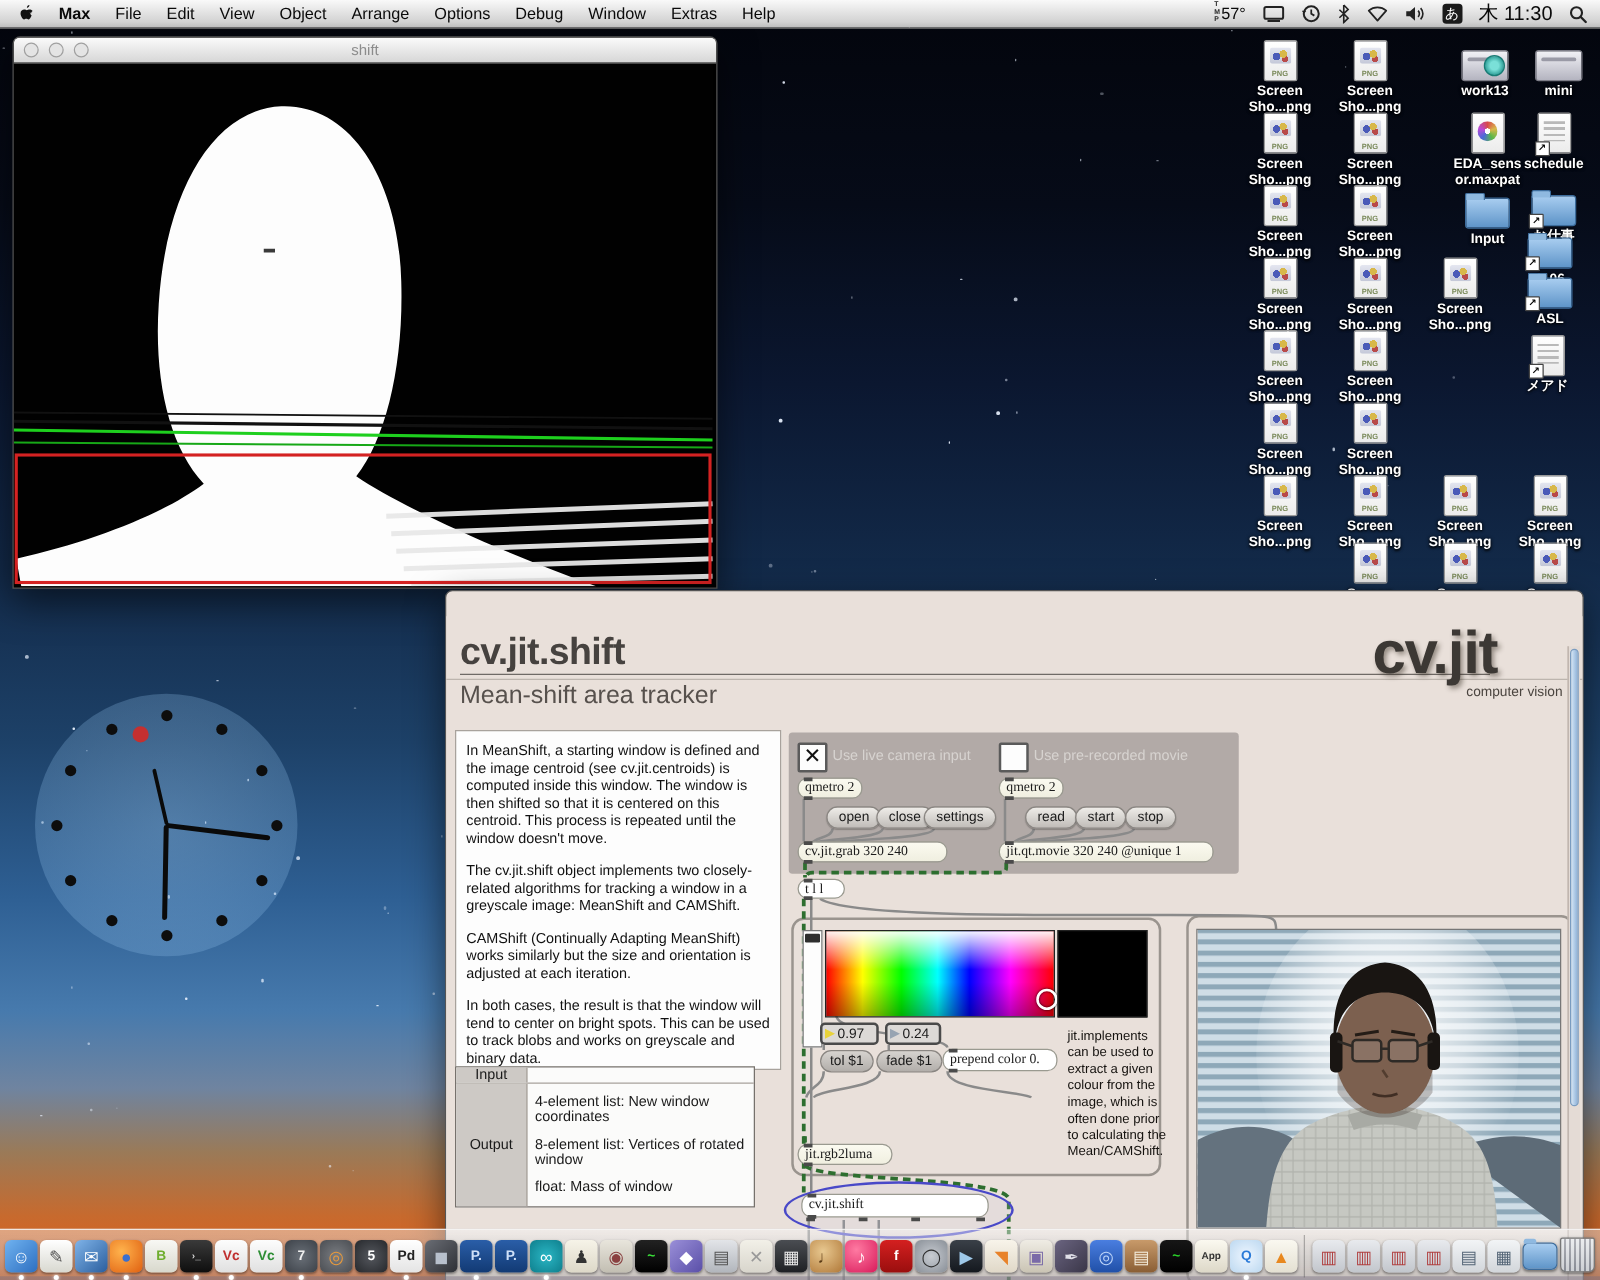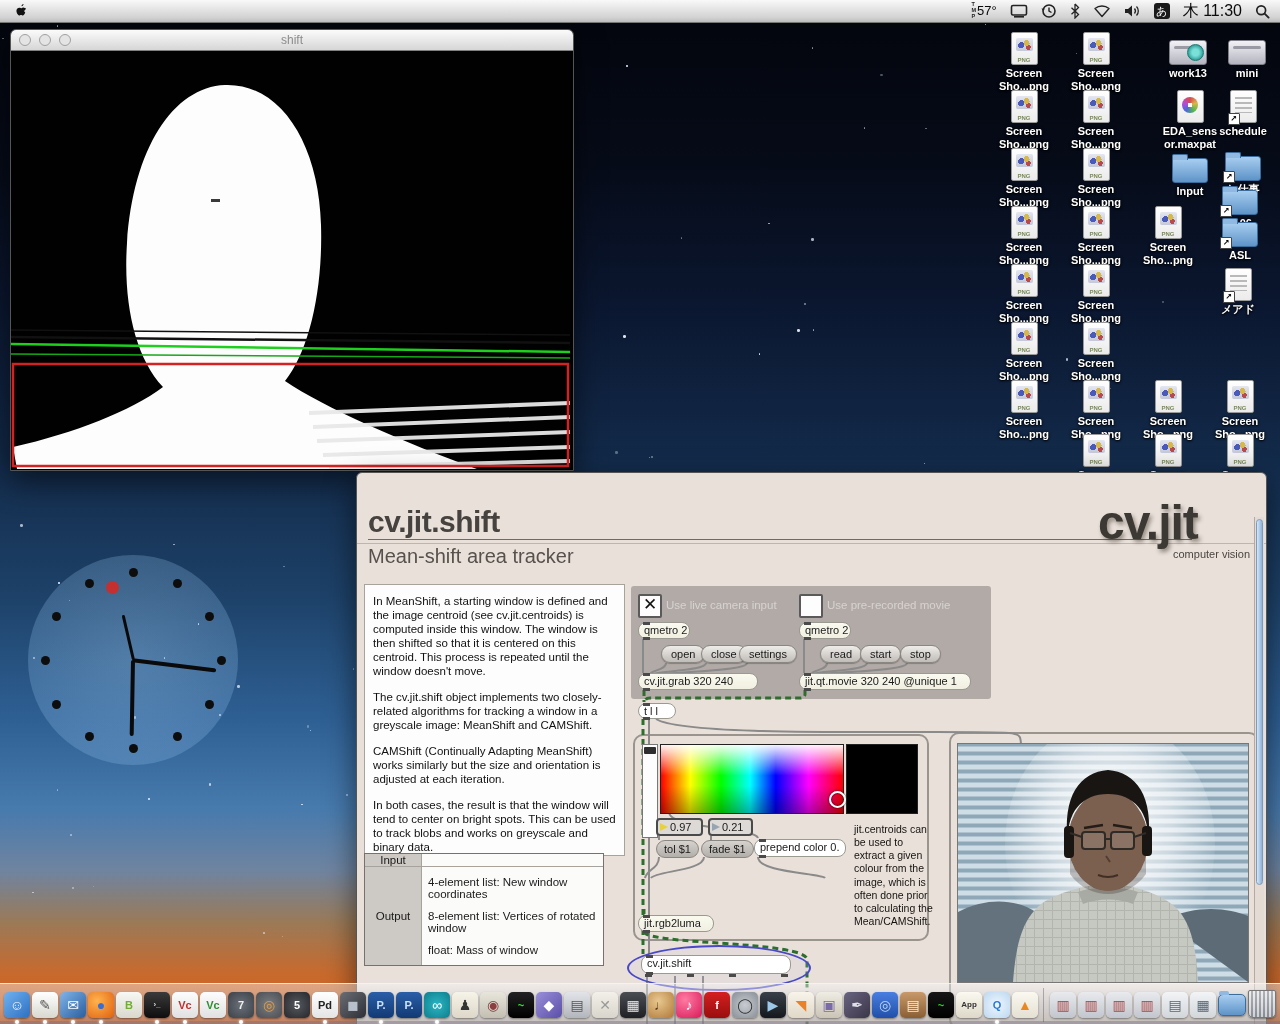--- a/index.html
+++ b/index.html
@@ -113,21 +113,21 @@
   
   #panel1{position:absolute;left:274px;top:93px;width:360px;height:113px;background:#b2aaa7;border-radius:3px;z-index:1;}
   #panel2{position:absolute;left:276px;top:241px;width:292px;height:203px;border:2px solid #9a948e;border-radius:10px;z-index:1;}
   #panel3{position:absolute;left:592px;top:239px;width:306px;height:293px;border:2px solid #9a948e;border-radius:10px;z-index:1;}
   #cords{position:absolute;left:0;top:0;z-index:2;pointer-events:none;}
   .chk{position:absolute;width:20px;height:20px;background:#fdfdfd;border:2px solid #5a5a5a;border-radius:2px;z-index:3;}
   .chk.checked::after{content:"✕";position:absolute;left:0;right:0;top:-1px;text-align:center;
     font-size:17px;font-weight:bold;color:#111;line-height:20px;}
   .chklbl{position:absolute;font-size:11.5px;color:#d7d3d0;z-index:3;}
   .mx{position:absolute;background:linear-gradient(#fbfaf0,#f0efe0);border:1.5px solid #9a9a90;border-radius:8px;
-    font-size:11px;color:#1a1a1a;padding:1px 5px;z-index:3;white-space:nowrap;box-sizing:border-box;}
+    font-size:11px;color:#1a1a1a;padding:1px 5px;z-index:3;white-space:nowrap;box-sizing:border-box;font-family:Liberation Serif, serif;}
   .mx::before{content:"";position:absolute;top:-1.5px;left:4px;width:7px;height:3px;background:#4a4a4a;}
   .mx::after{content:"";position:absolute;bottom:-1.5px;left:4px;width:7px;height:3px;background:#4a4a4a;}
   .mwhite{background:#ffffff;}
   .pbtn{position:absolute;border-radius:10px;background:linear-gradient(#efede9,#c0bcb8);
     border:1px solid #8a8682;box-shadow:0 1px 1px rgba(0,0,0,.25);font-size:11px;color:#1a1a1a;
     padding:2px 9px;z-index:3;font-family:inherit;}
   .gmsg{position:absolute;border-radius:9px;background:linear-gradient(#d6d3cf,#b2aeaa);
     border:1px solid #8a8682;font-size:11px;color:#1a1a1a;padding:2px 7px;z-index:3;white-space:nowrap;}
   .numbox{position:absolute;height:18px;background:#dcd9d6;border:2px solid #4a4a4a;border-radius:4px;
     font-size:11px;color:#1a1a1a;z-index:3;display:flex;align-items:center;padding-left:12px;box-sizing:border-box;}
@@ -711,26 +711,26 @@
       <div class="mx mwhite" style="left:281px;top:210px;width:38px;height:16px;">t l l</div>
 
       <div id="vslider">
           <div class="knob"></div>
         </div>
       <div id="swatch">
         <div id="swcursor"></div>
       </div>
       <div id="blackswatch"></div>
       <div class="numbox" style="left:299px;top:325px;width:47px;">0.97</div>
-      <div class="numbox gray" style="left:351px;top:325px;width:45px;">0.21</div>
+      <div class="numbox gray" style="left:351px;top:325px;width:45px;">0.24</div>
       <div class="gmsg" style="left:299px;top:347px;">tol $1</div>
       <div class="gmsg" style="left:344px;top:347px;">fade $1</div>
       <div class="mx mwhite" style="left:397px;top:346px;width:92px;height:18px;">prepend color 0.</div>
       <div class="mx" style="left:281px;top:422px;width:76px;height:17px;">jit.rgb2luma</div>
-      <div id="pcomment">jit.centroids can be used to extract a given colour from the image, which is often done prior to calculating the Mean/CAMShift.</div>
+      <div id="pcomment">jit.implements can be used to extract a given colour from the image, which is often done prior to calculating the Mean/CAMShift.</div>
 
       <div id="ellipse"></div>
       <div class="mx mwhite" id="shiftobj">cv.jit.shift</div>
       <span class="otab" style="left:288px;"></span>
       <span class="otab" style="left:330px;"></span>
       <span class="otab" style="left:372px;"></span>
       <span class="otab" style="left:424px;"></span>
 
       <svg id="webcam" width="290" height="238" viewBox="0 0 290 238">
         <defs>
@@ -1007,20 +1007,23 @@
         </div>
       </div>
   </div>
 
   <div id="menubar">
     <span id="apple-wrap">
       <svg width="15" height="16" viewBox="0 0 16 16">
         <path d="M8 3 C8 1.5 9 .8 10.2 .6 C10.2 1.9 9.2 2.9 8 3 Z M11.5 8.3 c0-1.7 1.3-2.5 1.4-2.6 c-.8-1.1-2-1.3-2.4-1.3 c-1-.1-2 .6-2.5 .6 c-.5 0-1.3-.6-2.2-.6 C4.2 4.4 2.6 5.4 2.6 7.6 c0 1.3 .5 2.7 1.1 3.6 c.5 .8 1.1 1.6 1.9 1.6 c.7 0 1-.5 1.9-.5 c.9 0 1.1 .5 1.9 .5 c.8 0 1.3-.8 1.8-1.6 c.6-.9 .8-1.8 .8-1.9 c0 0-1.5-.6-1.5-3 Z" fill="#111"></path>
       </svg>
     </span>
+    <span id="menu-items">
+      
+    <span class="mitem bold">Max</span><span class="mitem">File</span><span class="mitem">Edit</span><span class="mitem">View</span><span class="mitem">Object</span><span class="mitem">Arrange</span><span class="mitem">Options</span><span class="mitem">Debug</span><span class="mitem">Window</span><span class="mitem">Extras</span><span class="mitem">Help</span></span>
     <span id="mstatus">
       <span class="sicon">
         <span class="tmp-lbl">T
 M
 P</span>
         <span>57°</span>
       </span>
       <span class="sicon">
         <svg width="18" height="15" viewBox="0 0 18 15">
             <rect x="1.5" y="1.5" width="15" height="9.5" rx="1.5" fill="none" stroke="#222" stroke-width="1.6"></rect>

